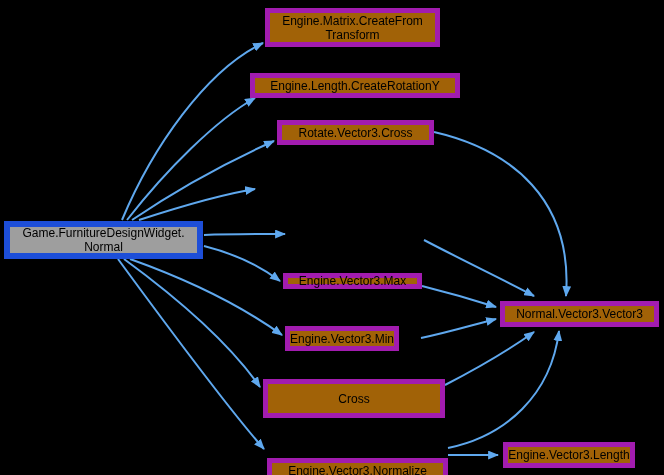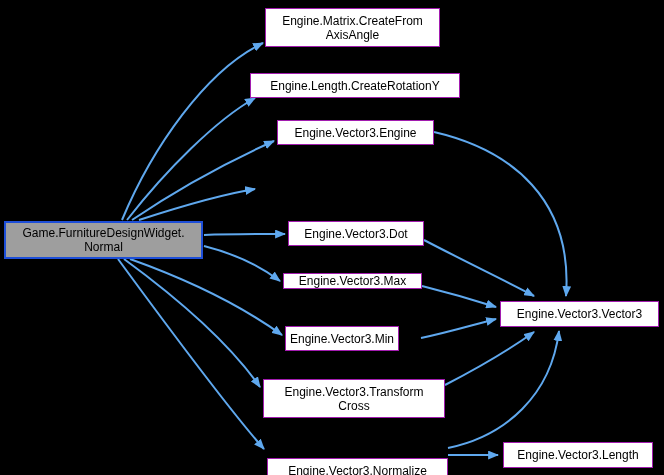--- a/index.html
+++ b/index.html
@@ -4,25 +4,25 @@
 <style>
   html,body{margin:0;padding:0;background:#000;}
   .stage{
     position:relative;width:664px;height:475px;background:#000;overflow:hidden;
     font-family:"Liberation Sans",sans-serif;
   }
   svg.edges{position:absolute;left:0;top:0;width:664px;height:475px;}
   .edge{fill:none;stroke:#5fa8ee;stroke-width:2px;}
   .node{
     position:absolute;display:flex;flex-direction:column;align-items:center;justify-content:center;
-    background:#ffffff;border:1px solid #a21caf;box-sizing:border-box;
+    background:#a16207;border:5px solid #a21caf;box-sizing:border-box;
     font-size:12px;line-height:14px;color:#000;text-align:center;cursor:pointer;
     white-space:nowrap;
   }
-  .node.current{background:#9e9e9e;border:2px solid #1d4ed8;cursor:default;}
+  .node.current{background:#9e9e9e;border:6px solid #1d4ed8;cursor:default;}
 </style>
 </head>
 <body>
 
 <div class="stage" style="background: rgb(0, 0, 0);">
 
   <svg class="edges" viewBox="0 0 664 475">
     <defs>
       <marker id="arrow" viewBox="0 0 10 8" refX="9" refY="4" markerWidth="11" markerHeight="9" markerUnits="userSpaceOnUse" orient="auto">
         <path d="M0,0 L10,4 L0,8 z" fill="#5fa8ee"></path>
@@ -48,54 +48,50 @@
     <path class="edge" d="M 448,455 C 465,455 480,455 498,455" marker-end="url(#arrow)" style="stroke: rgb(95, 168, 238);"></path>
   </svg>
 
   <div class="node current" style="left:4px;top:221px;width:199px;height:38px">
     <span>Game.FurnitureDesignWidget.</span>
     <span>Normal</span>
   </div>
 
   <div class="node" style="left:265px;top:8px;width:175px;height:39px">
     <span>Engine.Matrix.CreateFrom</span>
-    <span>AxisAngle</span>
+    <span>Transform</span>
   </div>
 
   <div class="node" style="left:250px;top:73px;width:210px;height:25px">
     <span>Engine.Length.CreateRotationY</span>
   </div>
 
   <div class="node" style="left:277px;top:120px;width:157px;height:25px">
-    <span>Engine.Vector3.Engine</span>
+    <span>Rotate.Vector3.Cross</span>
   </div>
 
 
-  <div class="node" style="left:288px;top:221px;width:136px;height:25px">
-    <span>Engine.Vector3.Dot</span>
-  </div>
 
   <div class="node" style="left:283px;top:273px;width:139px;height:16px">
     <span>Engine.Vector3.Max</span>
   </div>
 
   <div class="node" style="left:285px;top:326px;width:114px;height:25px">
     <span>Engine.Vector3.Min</span>
   </div>
 
   <div class="node" style="left:263px;top:379px;width:182px;height:39px">
-    <span>Engine.Vector3.Transform</span>
     <span>Cross</span>
   </div>
 
   <div class="node" style="left:267px;top:458px;width:181px;height:25px">
     <span>Engine.Vector3.Normalize</span>
   </div>
 
   <div class="node" style="left:500px;top:301px;width:159px;height:26px">
-    <span>Engine.Vector3.Vector3</span>
+    <span>Normal.Vector3.Vector3</span>
   </div>
 
-  <div class="node" style="left:503px;top:442px;width:150px;height:26px">
+  <div class="node" style="left:503px;top:442px;width:132px;height:26px">
     <span>Engine.Vector3.Length</span>
   </div>
 
 </div>
 
 </body></html>

